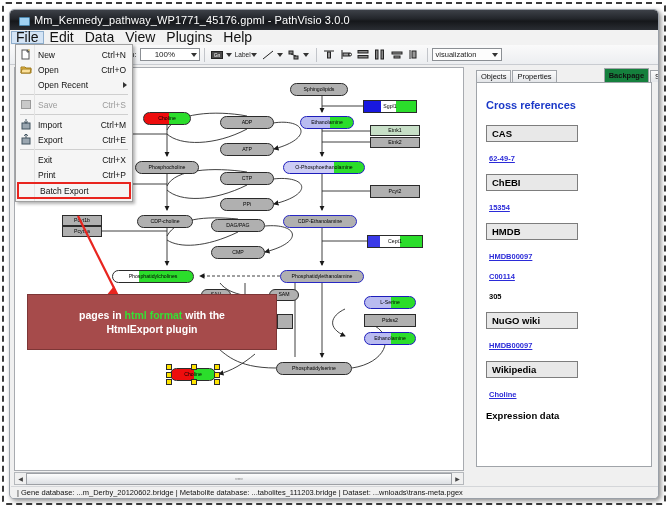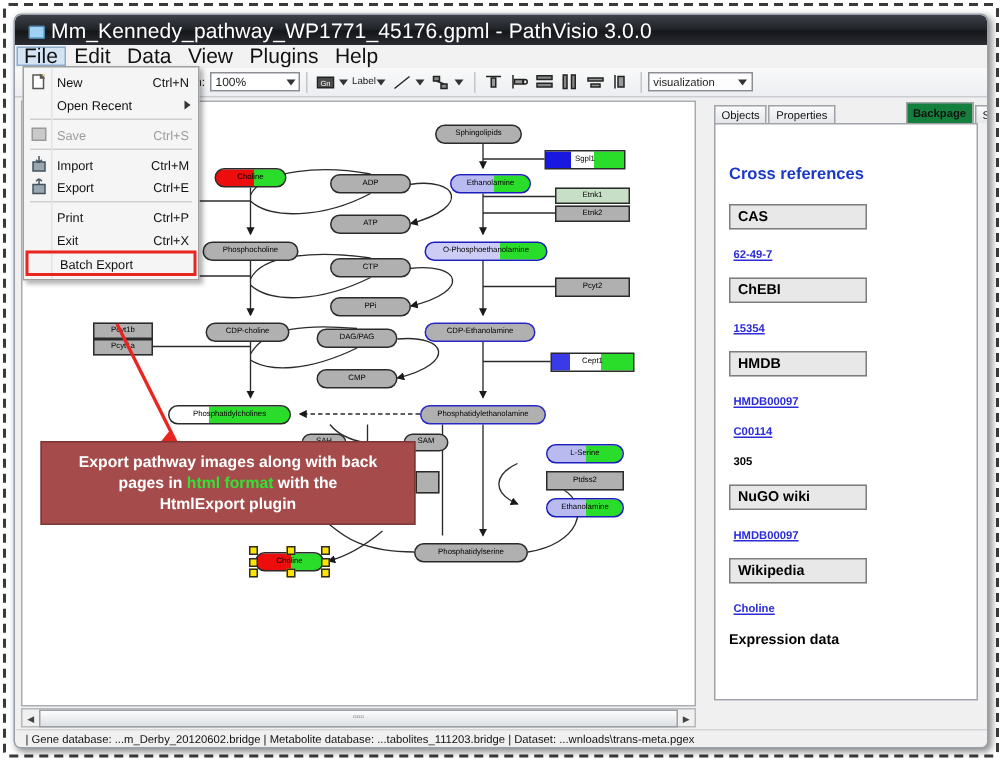--- a/index.html
+++ b/index.html
@@ -16,35 +16,35 @@
      background:#f0f0f0;border:1px solid #9aa0a8;border-radius:5px;box-sizing:border-box;
      box-shadow:2px 2px 5px rgba(0,0,0,.45);overflow:hidden;}
 
   .titlebar{position:absolute;left:0;top:0;width:100%;height:20px;
      background:linear-gradient(to bottom,#3d4148 0%,#22252a 45%,#15171a 55%,#2a2d33 100%);
      border-top-left-radius:4px;border-top-right-radius:4px;
      display:flex;align-items:center;padding-left:8px;box-sizing:border-box;}
   .title-ico{width:11px;height:11px;margin-right:5px;position:relative;flex:0 0 auto;}
   .title-ico:before{content:"";position:absolute;left:1px;top:2px;width:9px;height:7px;
      background:#9fd1f2;border:1px solid #4b86ad;border-radius:1px;}
-  .title-txt{color:#ffffff;font-size:14px;white-space:nowrap;letter-spacing:.1px;}
+  .title-txt{color:#ffffff;font-size:11px;white-space:nowrap;letter-spacing:.1px;}
 
   
   .menubar{position:absolute;left:0;top:20px;width:100%;height:15px;
      background:#f2f2f2;border-bottom:1px solid #d6d6d6;display:flex;align-items:center;}
   .menu-it{font-size:14px;color:#111;padding:1px 5px;margin-left:1px;line-height:11px;}
   .menu-it.active{background:#d4e4f5;border:1px solid #8faecd;padding:0px 4px;}
 
   
   .toolbar{position:absolute;left:0;top:35px;width:100%;height:20px;
      background:linear-gradient(to bottom,#fafafa,#eceef1);
      border-bottom:1px solid #c9ccd1;display:flex;align-items:center;padding-left:104px;box-sizing:border-box;}
   .tb-lab{font-size:8px;color:#222;margin-right:3px;}
   .tb-combo{width:60px;height:13px;background:#fff;border:1px solid #8b8f94;
-     font-size:8px;color:#222;display:flex;align-items:center;padding-left:3px;box-sizing:border-box;position:relative;}
+     font-size:8px;color:#222;display:flex;align-items:center;padding-left:14px;box-sizing:border-box;position:relative;}
   .tb-combo .arw{position:absolute;right:2px;top:4px;border-left:3px solid transparent;
      border-right:3px solid transparent;border-top:4px solid #333;}
   .tb-sep{width:1px;height:14px;background:#c2c5ca;margin:0 4px;}
   .tb-btn{width:15px;height:14px;display:flex;align-items:center;justify-content:center;margin:0 1px;}
   .tb-drop{border-left:3px solid transparent;border-right:3px solid transparent;
      border-top:4px solid #333;margin:0 3px 0 0;}
   .tb-lab2{font-size:6.5px;color:#222;}
   .vis-combo{width:70px;height:13px;background:#fdfdfd;border:1px solid #8b8f94;
      font-size:7.5px;color:#222;display:flex;align-items:center;padding-left:3px;box-sizing:border-box;position:relative;}
   .vis-combo .arw{position:absolute;right:3px;top:4px;border-left:3px solid transparent;
@@ -68,21 +68,21 @@
   .fmenu .divline{position:absolute;left:18px;top:0;width:1px;height:100%;background:#e3e3e3;}
 
   
   .rpanel{position:absolute;left:458px;top:57px;width:188px;height:404px;background:#f0f0f0;}
   .rtabs{display:flex;align-items:flex-end;height:15px;padding-left:8px;box-sizing:border-box;}
   .rtab{font-size:7.5px;color:#111;border:1px solid #a0a4a9;border-bottom:none;
      background:linear-gradient(to bottom,#fbfbfb,#e4e6e9);padding:1px 4px 1px 4px;margin-right:1px;height:12px;
      display:flex;align-items:center;box-sizing:border-box;}
   .rtab.sel{background:#15803d;height:14px;font-weight:bold;margin-left:46px;}
   .rbody{position:absolute;left:8px;top:15px;width:176px;height:385px;background:#ffffff;
-     border:1px solid #a0a4a9;box-sizing:border-box;overflow:hidden;padding:23px 9px;}
+     border:1px solid #a0a4a9;box-sizing:border-box;overflow:hidden;padding:12px 9px;}
   .xref-title{color:#1a38c8;font-size:11px;font-weight:bold;margin:4px 0 14px 0;}
   .xbox{background:#e8e8e8;border:1px solid #7d7d7d;font-size:9.5px;font-weight:bold;
      color:#000;padding:2px 5px;margin-bottom:12px;width:92px;box-sizing:border-box;}
   .xlink{color:#2b2bd8;font-size:7.5px;text-decoration:underline;font-weight:bold;
      margin:0 0 11px 3px;display:block;}
   .xplain{color:#000;font-size:7.5px;font-weight:bold;margin:0 0 11px 3px;display:block;}
   .expdata{font-size:9.5px;font-weight:bold;color:#000;margin-top:2px;}
 
   
   .hscroll{position:absolute;left:4px;top:462px;width:450px;height:13px;
@@ -372,21 +372,20 @@
       <div class="node" style="left:349px;top:264px;width:52px;height:13px;border:1px solid #1d1dbb;border-radius:9px;background:linear-gradient(to right,#b9bbf0 0 52%,#2bdd2b 52% 100%);">
         <span>Ethanolamine</span>
         </div>
 
       <div class="node metab" style="left:261px;top:294px;width:76px;height:13px;">
         <span>Phosphatidylserine</span>
         </div>
 
       <div class="ann-box" style="left:12px;top:226px;width:250px;height:56px;z-index:40;">
         <div>
-          <div>Export pathway images along with back</div>
           <div><span>pages in </span><span class="ann-green">html format</span><span> with the</span></div>
           <div>HtmlExport plugin</div>
         </div>
       </div>
       <div style="position:absolute;left:262px;top:246px;width:14px;height:13px;background:#b0b0b0;border:1px solid #2b2b2b;z-index:41;"></div>
 
       <div class="node" style="left:155px;top:300px;width:46px;height:13px;border:1px solid #2b2b2b;border-radius:8px;background:linear-gradient(to right,#ee0d0d 0 52%,#2bdd2b 52% 100%);z-index:45;">
         <span>Choline</span>
         </div>
       <div class="handle" style="left:151px;top:296px;z-index:46;"></div>
@@ -407,20 +406,30 @@
           <svg width="12" height="11">
               <rect x="2" y="1" width="7" height="9" fill="#fff" stroke="#555"></rect>
               <path d="M7,1 L9,3 L7,3 z" fill="#bbb" stroke="#555"></path>
               <path d="M8,1 l1,-1 l1,1 l-1,1 z" fill="#f5d76e"></path>
             </svg>
         </span>
         <span>New</span>
         <span class="key">Ctrl+N</span>
       </div>
 
+      <div class="fm-row">
+        <span class="fm-ico">
+          <svg width="12" height="11">
+              <path d="M1,3 h4 l1,1 h5 v5 h-10 z" fill="#f0c14b" stroke="#a07b1c"></path>
+              <path d="M2,5 h9 l-1,4 h-9 z" fill="#fbe09a" stroke="#a07b1c"></path>
+            </svg>
+        </span>
+        <span>Open</span>
+        <span class="key">Ctrl+O</span>
+      </div>
 
       <div class="fm-row">
         <span>Open Recent</span>
         <span class="sub"></span>
       </div>
 
       <div class="fm-sep"></div>
 
       <div class="fm-row dis">
         <span class="fm-ico">
@@ -453,27 +462,27 @@
               <path d="M6,4 v-4 M4,1.8 l2,-1.8 l2,1.8" stroke="#41525f" fill="none"></path>
             </svg>
         </span>
         <span>Export</span>
         <span class="key">Ctrl+E</span>
       </div>
 
       <div class="fm-sep"></div>
 
       <div class="fm-row">
+        <span>Exit</span>
+        <span class="key">Ctrl+X</span>
+      </div>
+
+      <div class="fm-row">
         <span>Print</span>
         <span class="key">Ctrl+P</span>
-      </div>
-
-      <div class="fm-row">
-        <span>Exit</span>
-        <span class="key">Ctrl+X</span>
       </div>
 
       <div class="fm-row fm-hl">
         <span>Batch Export</span>
       </div>
     </div>
 
     <div class="rpanel">
       <div class="rtabs">
         <div class="rtab">Objects</div>

